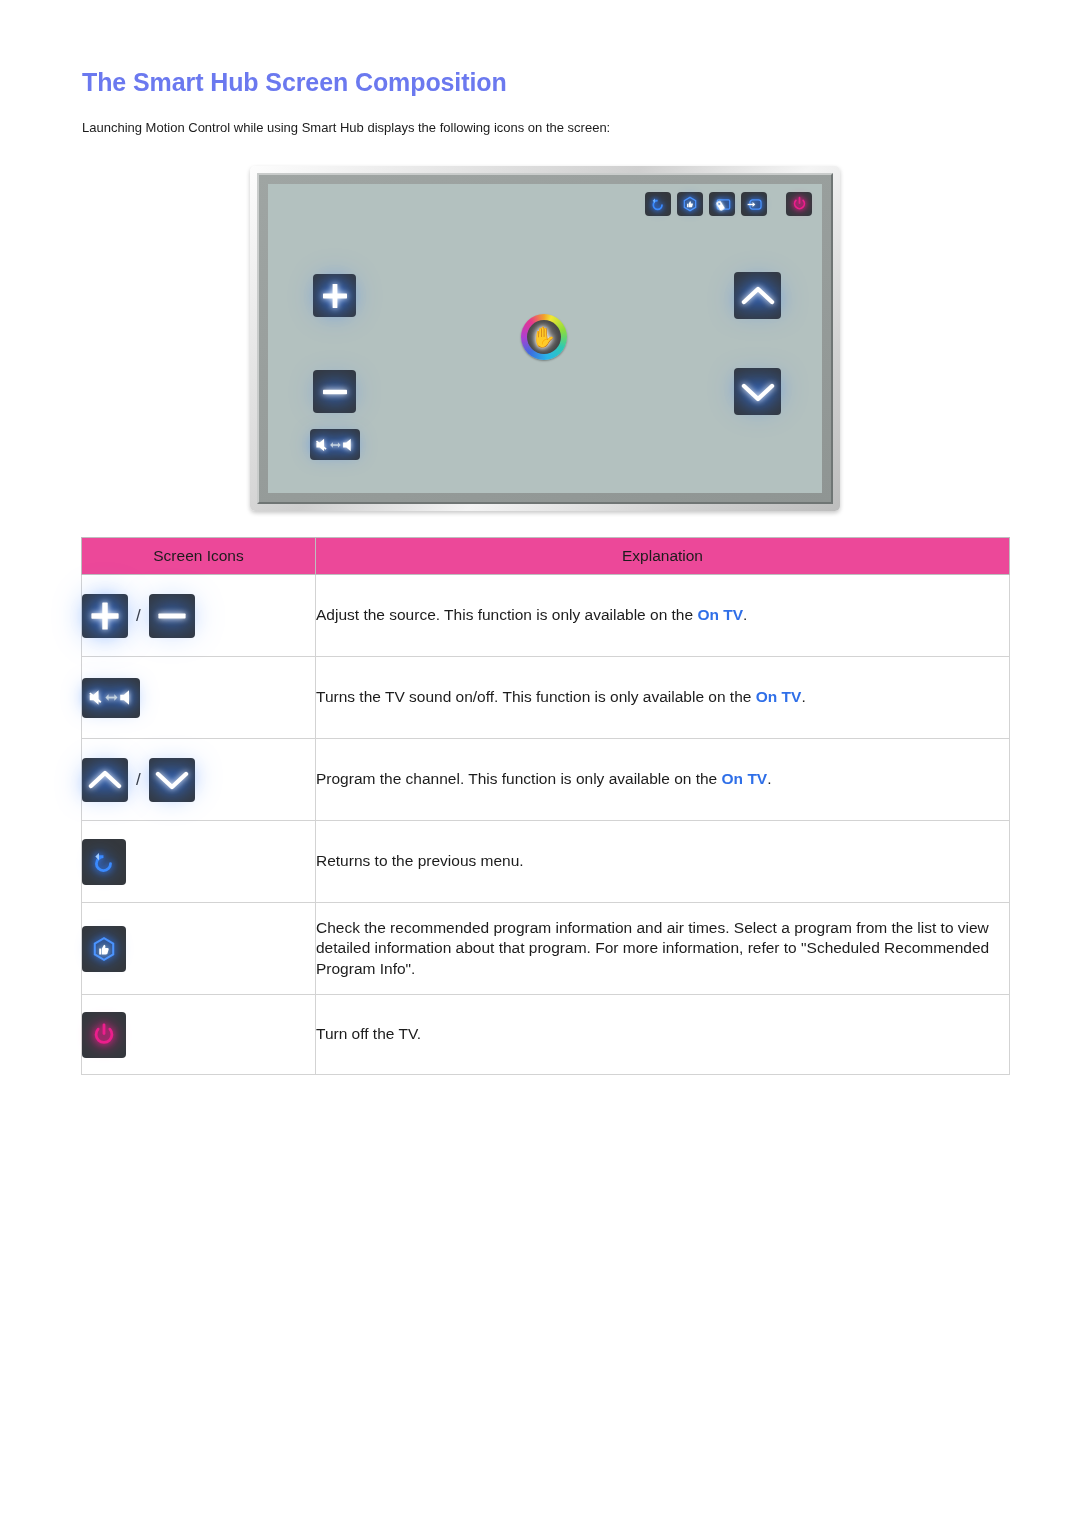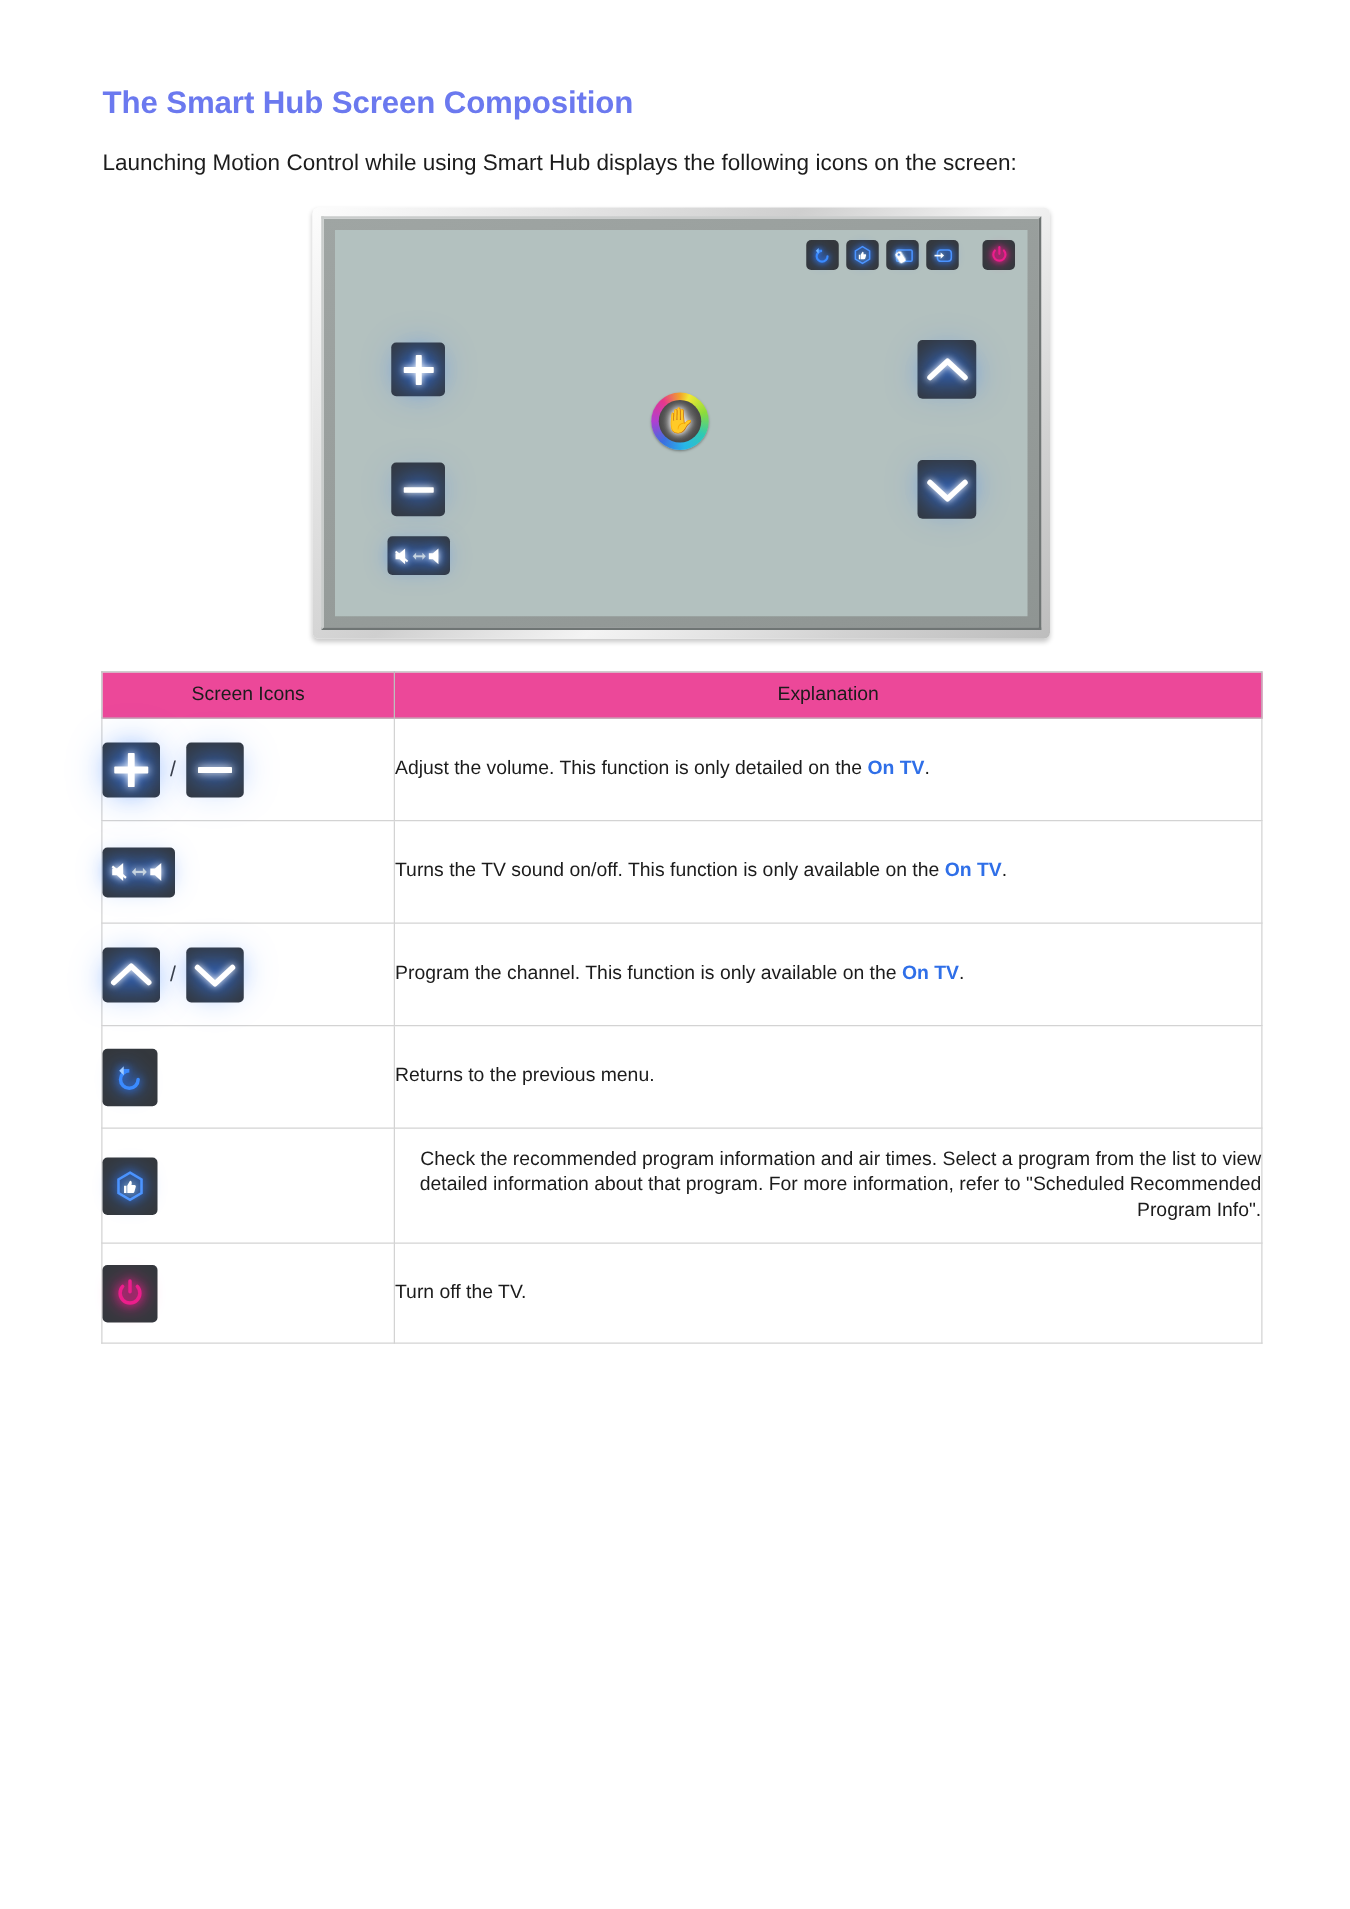--- a/index.html
+++ b/index.html
@@ -32,21 +32,21 @@
     font-weight: bold;
     color: #6b79ef;
     letter-spacing: -0.1px;
     white-space: nowrap;
   }
 
   .doc-intro {
     position: absolute;
     left: 78px;
     top: 120px;
-    font-size: 18px;
+    font-size: 13px;
     color: #1c1c1c;
     white-space: nowrap;
   }
 
   
   .tv-figure {
     position: absolute;
     left: 246px;
     top: 166px;
     width: 590px;
@@ -335,21 +335,21 @@
               </svg>
             </div>
             <span class="slash">/</span>
             <div class="glow-btn tb-sq">
               <svg width="34" height="34" viewBox="0 0 30 30">
                 <rect x="3" y="12.8" width="24" height="4.4" rx="0.6" fill="#ffffff" style="filter: drop-shadow(0 0 3px #ffffff) drop-shadow(0 0 8px #2f7bff) drop-shadow(0 0 14px #2f7bff);"></rect>
               </svg>
             </div>
           </div>
         </td>
-        <td class="cell-expl"><span>Adjust the volume. This function is only detailed on the </span><span class="ontv">On TV</span><span>.</span></td>
+        <td class="cell-expl"><span>Adjust the source. This function is only available on the </span><span class="ontv">On TV</span><span>.</span></td>
       </tr>
 
       <tr style="height:82px;">
         <td class="cell-icons">
           <div class="icon-pair">
             <div class="glow-btn tb-wide">
               <svg width="48" height="23" viewBox="0 0 52 24">
                 <g style="filter: drop-shadow(0 0 3px #ffffff) drop-shadow(0 0 7px #2f7bff) drop-shadow(0 0 12px #2f7bff);">
                   <path d="M3 9 H7 L12.5 4.2 V19.8 L7 15 H3 Z" fill="#ffffff"></path>
                   <rect x="1.4" y="11.2" width="15.5" height="1.9" fill="#ffffff" transform="rotate(40 9 12)"></rect>
@@ -406,21 +406,21 @@
         <td class="cell-icons">
           <div class="icon-pair">
             <div class="glow-btn tb-tall">
               <svg width="26" height="26" viewBox="0 0 24 24">
                 <path d="M12 2 L20.5 7 L20.5 17 L12 22 L3.5 17 L3.5 7 Z" fill="none" stroke="#4a93ff" stroke-width="1.9" style="filter: drop-shadow(0 0 3px #2f7bff) drop-shadow(0 0 7px #2f7bff);"></path>
                 <path d="M10 17 L10 11.5 L12 8 C13.3 8 13.6 9.3 13.1 11.1 L15.3 11.1 C16.2 11.1 16.6 11.9 16.2 12.8 L15.2 16.2 C14.9 16.9 14.4 17 13.8 17 Z M7.6 17 L7.6 11.6 L9.4 11.6 L9.4 17 Z" fill="#ffffff" style="filter: drop-shadow(0 0 3px #9fd0ff);"></path>
               </svg>
             </div>
           </div>
         </td>
-        <td class="cell-expl" style="max-width:660px;text-align:right;"><span>Check the recommended program information and air times. Select a program from the list to view detailed information about that program. For more information, refer to "Scheduled Recommended Program Info".</span></td>
+        <td class="cell-expl" style="max-width:660px;"><span>Check the recommended program information and air times. Select a program from the list to view detailed information about that program. For more information, refer to "Scheduled Recommended Program Info".</span></td>
       </tr>
 
 
 
       <tr style="height:80px;padding-left:43px;">
         <td class="cell-icons">
           <div class="icon-pair">
             <div class="glow-btn tb-tall">
               <svg width="24" height="26" viewBox="0 0 22 24">
                 <g fill="none" stroke="#ec1e8c" stroke-width="2.6" stroke-linecap="round" style="filter: drop-shadow(0 0 3px #ec1e8c) drop-shadow(0 0 7px #ec1e8c);">

